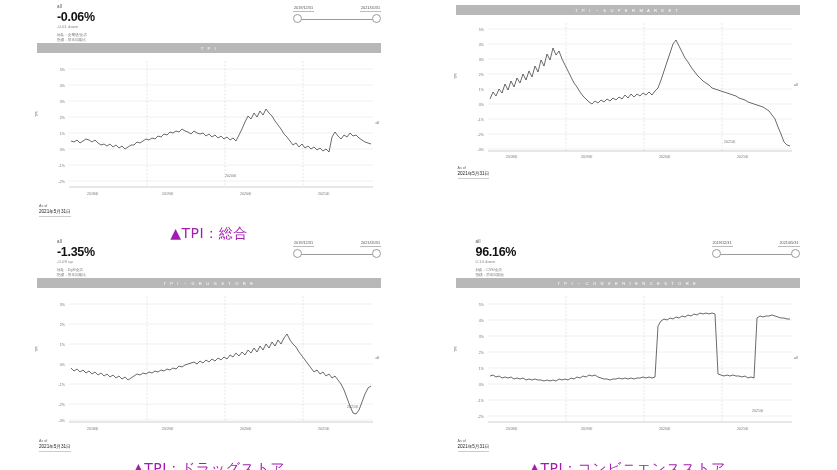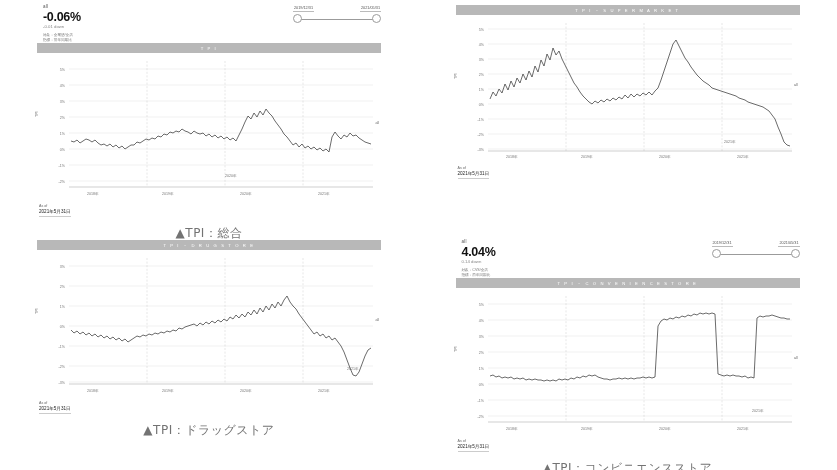--- a/index.html
+++ b/index.html
@@ -40,21 +40,21 @@
     box-sizing: border-box;
   }
 
   
   .hdr {
     position: relative;
     height: 38px;
   }
   .hdr-left {
     position: absolute;
-    left: 6px;
+    left: 20px;
     top: 0;
   }
   .lbl-all {
     font-size: 4.5px;
     color: #555;
     letter-spacing: .2px;
     line-height: 6px;
   }
   .big-pct {
     font-size: 12.5px;
@@ -176,22 +176,22 @@
   }
   .asof .d {
     font-size: 4.6px;
     color: #222;
     border-bottom: .5px solid #ccc;
     padding-bottom: 1px;
   }
 
   .caption {
     text-align: center;
-    font-size: 12px;
-    color: #737373;
+    font-size: 14px;
+    color: #a21caf;
     font-family: "DejaVu Sans", sans-serif;
     letter-spacing: .5px;
     margin-top: 2px;
   }
 
   .tick-text { font-size: 3.6px; fill: #777; font-family: "Liberation Sans", sans-serif; }
   .grid-line { stroke: #e3e3e3; stroke-width: .5; }
   .dash-line { stroke: #cfcfcf; stroke-width: .5; stroke-dasharray: 2 1.6; }
   .axis-line { stroke: #b0b0b0; stroke-width: .6; }
   .series-line { fill: none; stroke: #3a3a3a; stroke-width: .75; }
@@ -332,20 +332,42 @@
           <div class="asof">
             <div>As of</div>
             <div class="d">2021年5月31日</div>
           </div>
         </div>
       </div>
     </div>
 
     <div class="cell">
       <div class="panel">
+        <div class="hdr">
+          <div class="hdr-left">
+            <div class="lbl-all">all</div>
+            <div class="big-pct">-1.35%</div>
+            <div class="sub-pct">-0.09 up</div>
+            <div class="meta">
+              <div>対象：DgS/全店</div>
+              <div>指標：前年同期比</div>
+            </div>
+          </div>
+          <div class="slider">
+            <div class="slider-labels">
+              <span>2019/12/31</span>
+              <span>2021/05/31</span>
+            </div>
+            <div class="slider-track">
+              <div class="line"></div>
+              <div class="knob left"></div>
+              <div class="knob right"></div>
+            </div>
+          </div>
+        </div>
 
         <div class="titlebar">T P I － D R U G   S T O R E</div>
 
         <div class="plotwrap">
           <div class="ylabel">TPI</div>
           <div class="axis-note">all</div>
           <svg class="plot-svg" viewBox="0 0 334 148" preserveAspectRatio="none">
             <g>
               <line class="grid-line" x1="22" y1="16" x2="326" y2="16"></line>
               <line class="grid-line" x1="22" y1="36" x2="326" y2="36"></line>
@@ -389,21 +411,21 @@
         </div>
       </div>
       <div class="caption">▲TPI：ドラッグストア</div>
     </div>
 
     <div class="cell">
       <div class="panel">
         <div class="hdr">
           <div class="hdr-left">
             <div class="lbl-all">all</div>
-            <div class="big-pct">4.04%</div>
+            <div class="big-pct">96.16%</div>
             <div class="sub-pct">0.14 down</div>
             <div class="meta">
               <div>対象：CVS/全店</div>
               <div>指標：前年同期比</div>
             </div>
           </div>
           <div class="slider">
             <div class="slider-labels">
               <span>2019/12/31</span>
               <span>2021/05/31</span>

